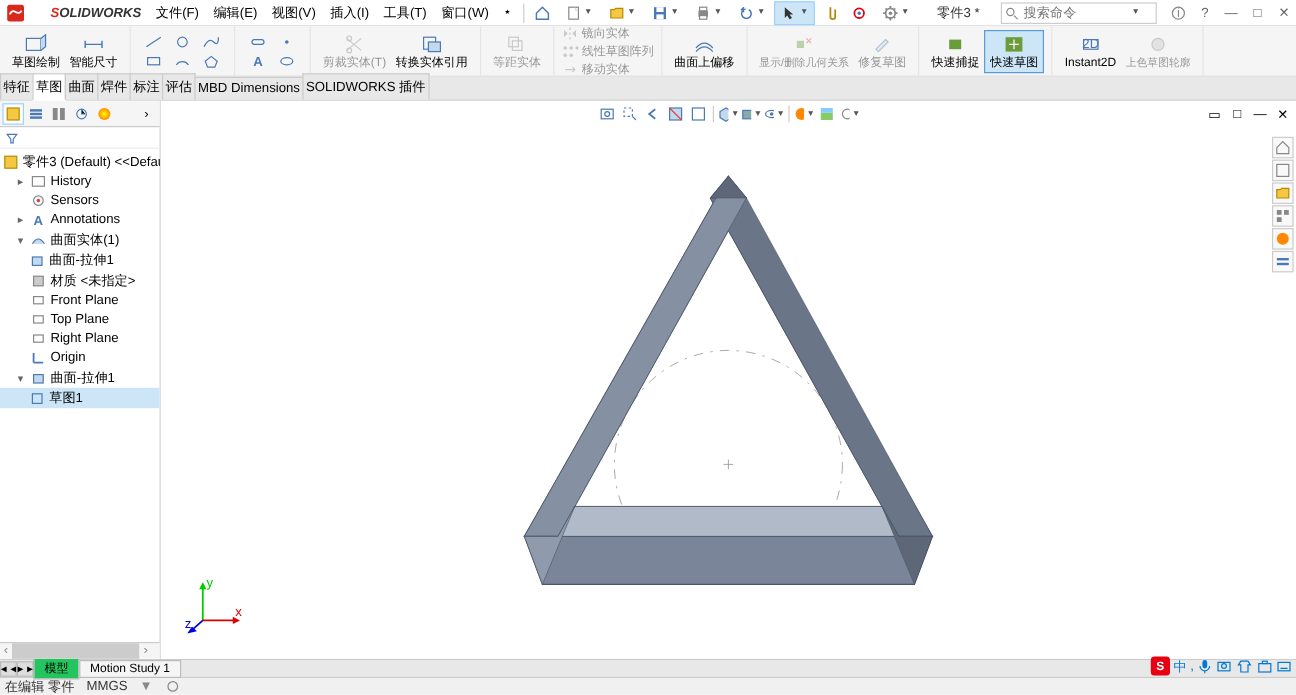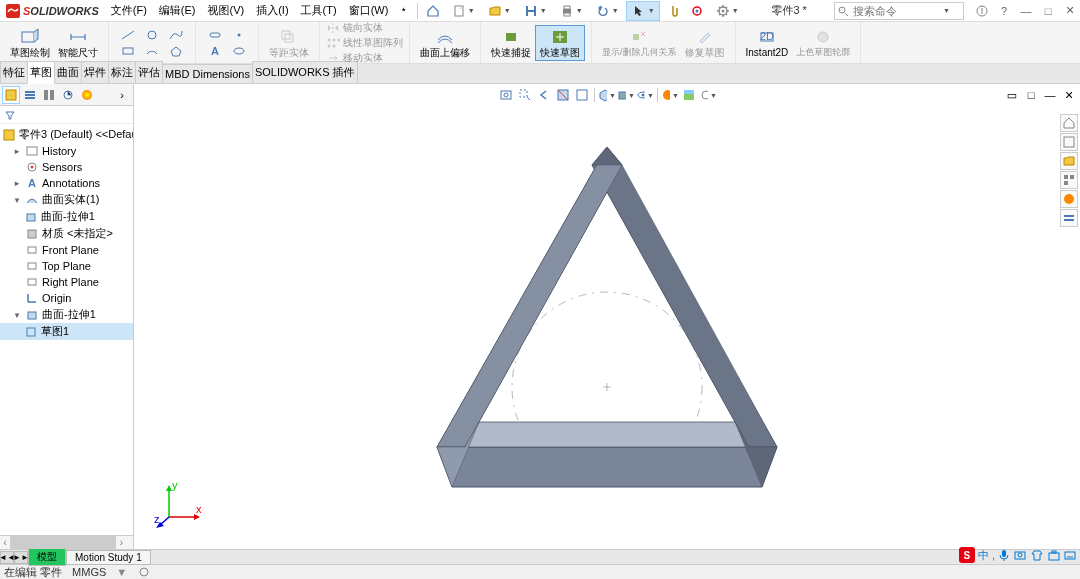--- a/index.html
+++ b/index.html
@@ -1,20 +1,20 @@
 <!DOCTYPE html>
 <html><head>
 <meta charset="utf-8">
 <style>
 * { margin: 0; padding: 0; box-sizing: border-box; font-family: "Microsoft YaHei", Arial, sans-serif; font-size: 11px; }
 body { width: 1080px; height: 579px; background: #fff; overflow: hidden; position: relative; }
 
 
 .menubar { height: 22px; background: #fff; display: flex; align-items: center; border-bottom: 1px solid #ddd; }
-.logo { display: flex; align-items: center; padding: 0 6px; }
+.logo { display: flex; align-items: center; padding: 0 6px; gap: 19px; }
 .logo-icon { width: 14px; height: 14px; background: #da291c; border-radius: 2px; position: relative; margin-right: 3px; }
 .logo-text { font-style: italic; font-weight: bold; font-size: 11px; }
 .logo-text .s { color: #da291c; }
 .logo-text .rest { color: #333; }
 .menu-items { display: flex; }
 .menu-item { padding: 3px 6px; cursor: pointer; }
 .menu-sep { width: 1px; height: 16px; background: #ccc; margin: 0 4px; }
 .toolbar-icons { display: flex; align-items: center; gap: 2px; }
 .tb-icon { width: 22px; height: 20px; display: flex; align-items: center; justify-content: center; cursor: pointer; border: 1px solid transparent; }
 .tb-icon.dd { width: 34px; }
@@ -280,20 +280,43 @@
           </svg>
         </div>
       <div class="mini-icon">
           <svg width="16" height="12">
             <ellipse cx="8" cy="6" rx="5" ry="3" fill="none" stroke="#4a7ab5"></ellipse>
           </svg>
         </div>
     </div>
   </div>
   <div class="ribbon-group">
+    <div class="ribbon-row">
+      <div class="ribbon-big disabled">
+        <div class="ribbon-icon">
+            <svg width="20" height="18">
+              <path d="M4 4 L16 14 M4 14 L16 4" stroke="#888"></path>
+              <circle cx="6" cy="14" r="2" fill="none" stroke="#888"></circle>
+              <circle cx="6" cy="4" r="2" fill="none" stroke="#888"></circle>
+            </svg>
+          </div>
+        <div class="ribbon-label">剪裁实体(T)</div>
+      </div>
+      <div class="ribbon-big">
+        <div class="ribbon-icon">
+            <svg width="20" height="18">
+              <rect x="3" y="3" width="10" height="10" fill="none" stroke="#4a7ab5"></rect>
+              <rect x="7" y="7" width="10" height="8" fill="#c5d9ed" stroke="#4a7ab5"></rect>
+            </svg>
+          </div>
+        <div class="ribbon-label">转换实体引用</div>
+      </div>
+    </div>
+  </div>
+  <div class="ribbon-group">
     <div class="ribbon-big disabled">
       <div class="ribbon-icon">
           <svg width="20" height="18">
             <rect x="3" y="3" width="8" height="8" fill="none" stroke="#888"></rect>
             <rect x="6" y="6" width="8" height="8" fill="none" stroke="#888"></rect>
           </svg>
         </div>
       <div class="ribbon-label">等距实体</div>
     </div>
   </div>
@@ -330,57 +353,57 @@
           <svg width="20" height="18">
             <path d="M3 12 Q10 4 17 12" fill="none" stroke="#4a7ab5"></path>
             <path d="M3 15 Q10 7 17 15" fill="none" stroke="#4a7ab5"></path>
           </svg>
         </div>
       <div class="ribbon-label">曲面上偏移</div>
     </div>
   </div>
   <div class="ribbon-group">
     <div class="ribbon-row">
+      <div class="ribbon-big disabled">
+        <div class="ribbon-icon">
+            <svg width="20" height="18">
+              <rect x="4" y="6" width="6" height="6" fill="#6a9c3a"></rect>
+              <path d="M12 4 L16 8 M16 4 L12 8" stroke="#d44"></path>
+            </svg>
+          </div>
+        <div class="ribbon-label" style="font-size:9px">显示/删除几何关系</div>
+      </div>
+      <div class="ribbon-big disabled">
+        <div class="ribbon-icon">
+            <svg width="20" height="18">
+              <path d="M5 13 L13 5 L15 7 L7 15 Z" fill="#c5d9ed" stroke="#4a7ab5"></path>
+            </svg>
+          </div>
+        <div class="ribbon-label">修复草图</div>
+      </div>
+    </div>
+  </div>
+  <div class="ribbon-group">
+    <div class="ribbon-row">
       <div class="ribbon-big">
         <div class="ribbon-icon">
             <svg width="20" height="18">
               <rect x="5" y="5" width="10" height="8" fill="#6a9c3a"></rect>
             </svg>
           </div>
         <div class="ribbon-label">快速捕捉</div>
       </div>
       <div class="ribbon-big active">
         <div class="ribbon-icon">
             <svg width="20" height="18">
               <rect x="3" y="3" width="14" height="12" fill="#6a9c3a"></rect>
               <path d="M6 9 L14 9 M10 5 L10 13" stroke="#fff"></path>
             </svg>
           </div>
         <div class="ribbon-label">快速草图</div>
-      </div>
-    </div>
-  </div>
-  <div class="ribbon-group">
-    <div class="ribbon-row">
-      <div class="ribbon-big disabled">
-        <div class="ribbon-icon">
-            <svg width="20" height="18">
-              <rect x="4" y="6" width="6" height="6" fill="#6a9c3a"></rect>
-              <path d="M12 4 L16 8 M16 4 L12 8" stroke="#d44"></path>
-            </svg>
-          </div>
-        <div class="ribbon-label" style="font-size:9px">显示/删除几何关系</div>
-      </div>
-      <div class="ribbon-big disabled">
-        <div class="ribbon-icon">
-            <svg width="20" height="18">
-              <path d="M5 13 L13 5 L15 7 L7 15 Z" fill="#c5d9ed" stroke="#4a7ab5"></path>
-            </svg>
-          </div>
-        <div class="ribbon-label">修复草图</div>
       </div>
     </div>
   </div>
   <div class="ribbon-group">
     <div class="ribbon-row">
       <div class="ribbon-big">
         <div class="ribbon-icon">
             <svg width="20" height="18">
               <rect x="4" y="5" width="12" height="8" fill="none" stroke="#4a7ab5"></rect>
               <text x="10" y="12" text-anchor="middle" font-size="6" fill="#4a7ab5">2D</text>

